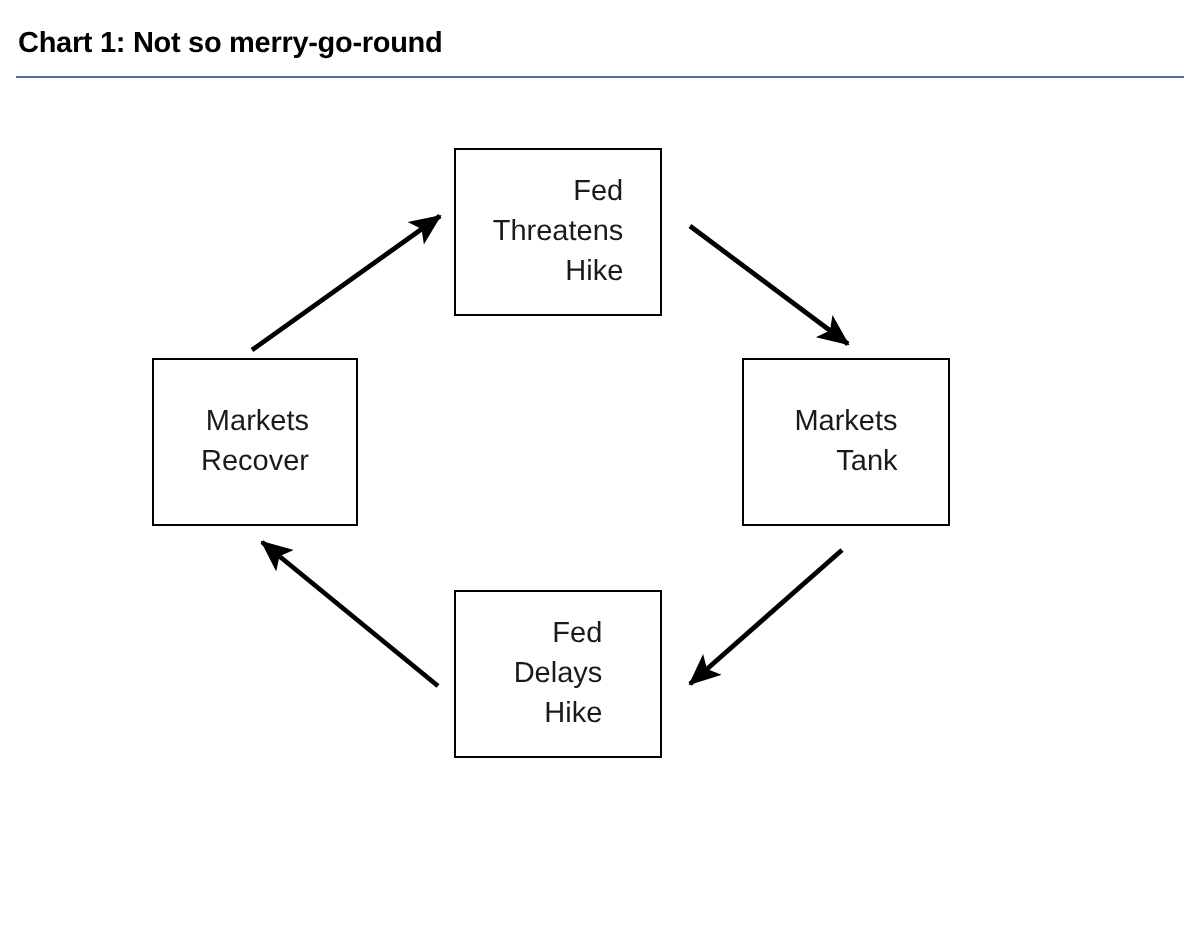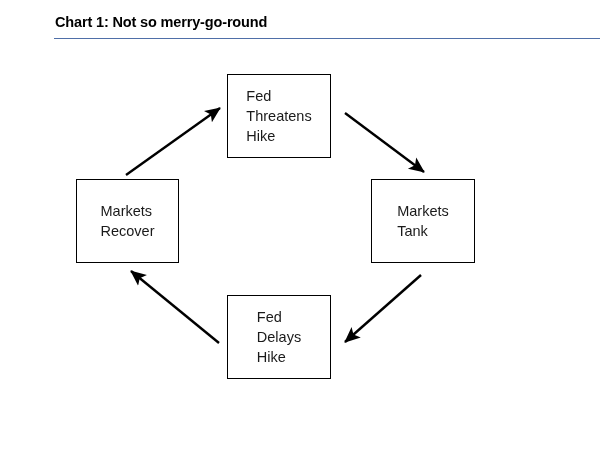--- a/index.html
+++ b/index.html
@@ -24,21 +24,20 @@
     background: #ffffff;
   }
 
   
   .chart-header {
     position: absolute;
     left: 0;
     top: 0;
     width: 504px;
     height: 42px;
-    margin-left: 46px;
   }
   .chart-title {
     position: absolute;
     left: 9px;
     top: 13px;
     font-size: 14.5px;
     font-weight: bold;
     letter-spacing: -0.15px;
     color: #000000;
     white-space: nowrap;
@@ -69,21 +68,21 @@
 
   
   .node {
     position: absolute;
     box-sizing: border-box;
     border: 1.7px solid #000000;
     background: #ffffff;
     display: flex;
     align-items: center;
     justify-content: center;
-    text-align: left;
+    text-align: right;
   }
   .node-label {
     font-size: 14.5px;
     line-height: 20px;
     color: #1a1a1a;
     white-space: pre-line;
     padding: 0 4px;
   }
 
   .node-top    { left: 227px; top: 32px;  width: 104px; height: 84px; }

